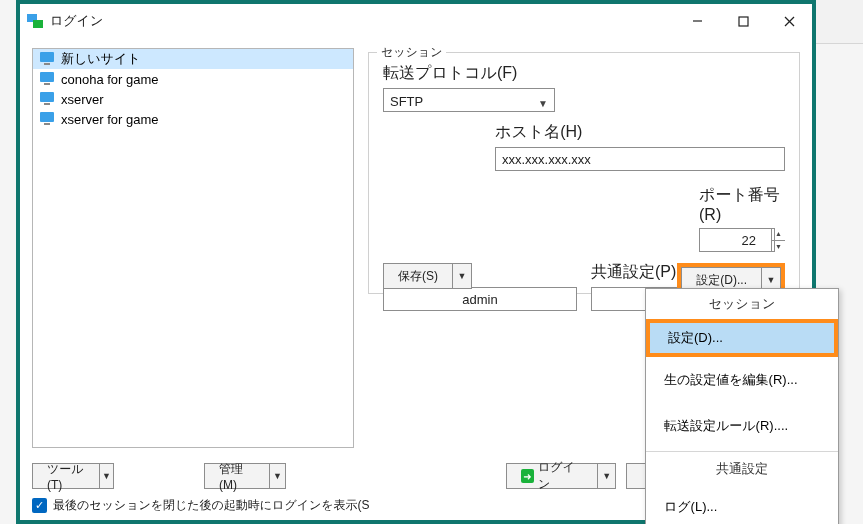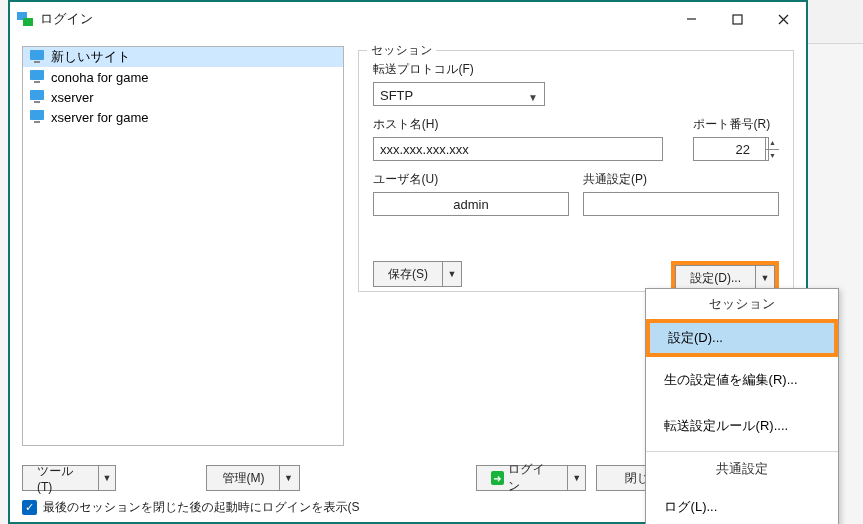--- a/index.html
+++ b/index.html
@@ -1,19 +1,19 @@
 <!DOCTYPE html>
 <html><head>
 <meta charset="utf-8">
 <style>
   * { box-sizing: border-box; font-family: "Yu Gothic UI", "Meiryo", sans-serif; }
   body { margin: 0; background: #f5f5f5; width: 863px; height: 524px; position: relative; overflow: hidden; }
   .window {
-    position: absolute; left: 8px; top: 0; width: 800px; height: 524px;
-    background: #ffffff; border: 2px solid #0f766e;
+    position: absolute; left: 16px; top: 0; width: 800px; height: 524px;
+    background: #ffffff; border: 4px solid #0f766e;
   }
   .titlebar {
     height: 34px; display: flex; align-items: center; padding: 0 0 0 6px;
     background: #ffffff;
   }
   .titlebar .app-icon {
     width: 18px; height: 18px; margin-right: 6px;
     display: inline-flex; align-items: center; justify-content: center;
   }
   .titlebar .title { font-size: 13px; color: #222; }
@@ -51,29 +51,29 @@
     flex: 1; position: relative;
   }
   .fieldset {
     border: 1px solid #d0d0d0; position: absolute; left: 0; top: 4px; right: 0; height: 242px;
     padding: 10px 14px 12px 14px;
   }
   .legend {
     position: absolute; top: -9px; left: 8px; background: #fff; padding: 0 4px;
     font-size: 12px; color: #333;
   }
-  .lbl { font-size: 12px; color: #222; display: block; margin-bottom: 4px; }
+  .lbl { font-size: 16px; color: #222; display: block; margin-bottom: 4px; }
   .row { margin-bottom: 10px; }
   .combo, .textin, .numin {
     height: 24px; border: 1px solid #8d8d8d; background: #fff; font-size: 13px;
     padding: 2px 6px; color: #222;
   }
   .combo { width: 172px; display: flex; align-items: flex-end; justify-content: space-between; }
   .combo .caret { font-size: 10px; color: #444; }
-  .host-row { display: flex; gap: 14px; align-items: center; }
+  .host-row { display: flex; gap: 14px; align-items: flex-end; flex-direction: column; }
   .host-row .textin.host { width: 290px; }
   .port-wrap { width: 86px; }
   .numin { width: 76px; text-align: right; padding-right: 18px; position: relative; }
   .spinner {
     position: absolute; right: 0; top: 0; bottom: 0; width: 14px;
     border-left: 1px solid #8d8d8d; display: flex; flex-direction: column;
   }
   .spinner div { flex:1; display:flex; align-items:center; justify-content:center; font-size:7px; color:#444; }
   .spinner div:first-child { border-bottom: 1px solid #8d8d8d; }
 
@@ -99,21 +99,21 @@
   .save-btn-wrap { position: absolute; left: 14px; top: 210px; }
   .settings-btn-wrap { position: absolute; right: 14px; top: 210px; }
   .settings-highlight {
     border: 4px solid #ff8c1a; padding: 0;
   }
 
   .bottom-buttons {
     position: absolute; left: 12px; right: 12px; bottom: 30px; height: 28px;
     display: flex; align-items: center;
   }
-  .bottom-buttons .btn { width: 94px; justify-content: center; }
+  .bottom-buttons .btn { width: 82px; justify-content: center; }
   .bottom-buttons .gap { flex: 1; }
   .bottom-buttons .login-btn { width: 110px; position: relative; }
   .bottom-buttons .login-btn .ic {
     width: 14px; height: 14px; background: #19b23a; margin-right: 4px;
     display: inline-flex; align-items: center; justify-content: center; color:#fff; font-size:10px; border-radius:2px;
   }
 
   .footer-check {
     position: absolute; left: 12px; bottom: 6px; font-size: 12px; color: #222;
     display: flex; align-items: center; gap: 6px;

